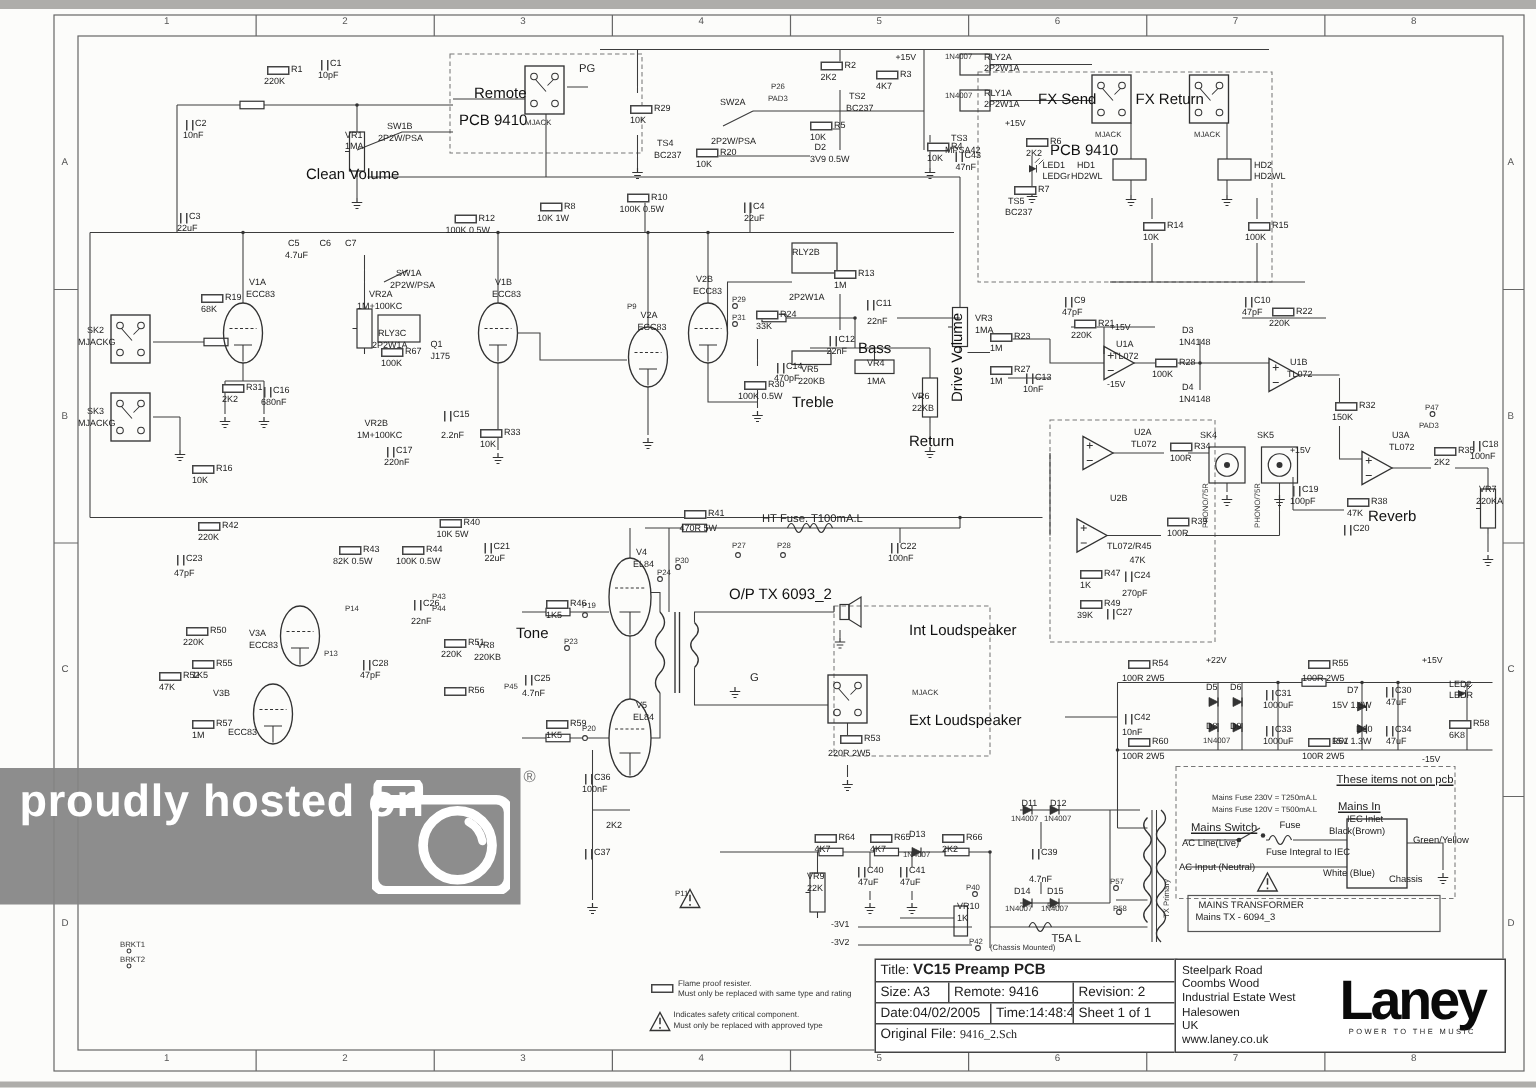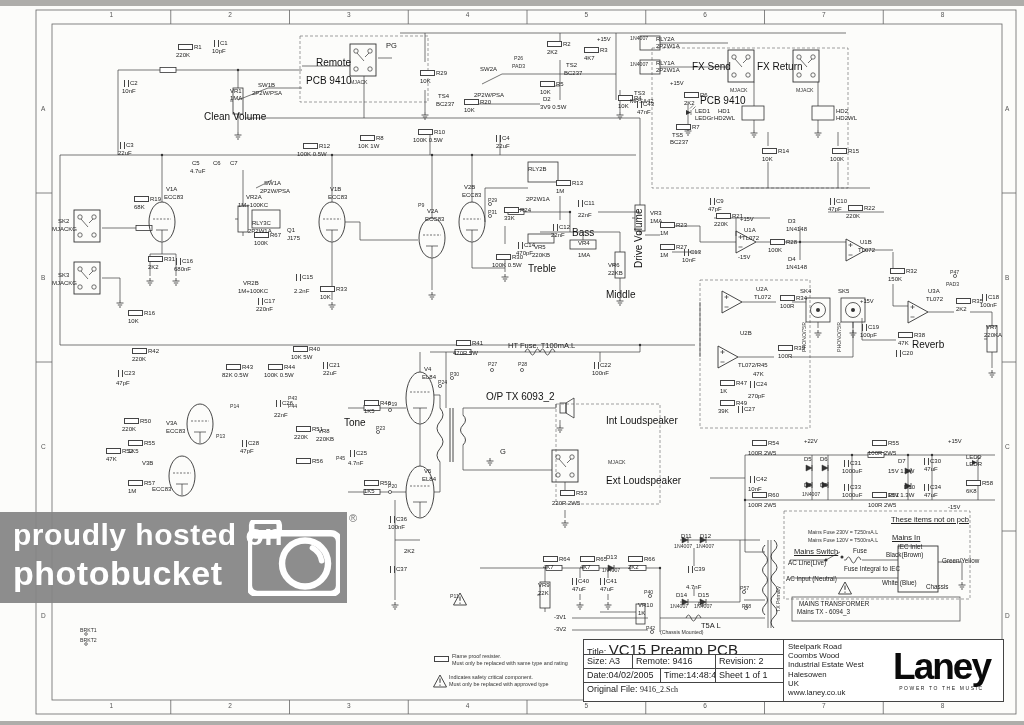--- a/index.html
+++ b/index.html
@@ -777,21 +777,21 @@
       <div class="ann sec" style="left: 528px; top: 264px;">
         <span>Treble</span>
       </div>
       <div class="ann " style="left: 608px; top: 262px;">
         <span>VR6</span>
       </div>
       <div class="ann " style="left: 608px; top: 270px;">
         <span>22KB</span>
       </div>
       <div class="ann sec" style="left: 606px; top: 290px;">
-        <span>Middle</span>
+        <span>Return</span>
       </div>
       <div class="ann vert sec" style="left: 634px; top: 268px;">
         <span>Drive Volume</span>
       </div>
       <div class="ann " style="left: 650px; top: 210px;">
         <span>VR3</span>
       </div>
       <div class="ann " style="left: 650px; top: 218px;">
         <span>1MA</span>
       </div>
@@ -1569,21 +1569,21 @@
     <span>
       <span>Indicates safety critical component.</span><br>
       <span>Must only be replaced with approved type</span>
     </span>
   </div>
 
   <div id="titleblock">
     <div class="row" style="height:14px;">
       <div class="cell" style="flex:1;">
         <span>Title:</span>
-        <span style="font-size:15px;">VC15 Preamp PCB</span>
+        <span style="font-size:10px;font-weight:bold;">VC15 Preamp PCB</span>
       </div>
     </div>
     <div class="row" style="height:13px;">
       <div class="cell" style="width:42px;"><span>Size:</span> <span>A3</span></div>
       <div class="cell" style="flex:1;"><span>Remote:</span> <span>9416</span></div>
       <div class="cell" style="width:62px;"><span>Revision:</span> <span>2</span></div>
     </div>
     <div class="row" style="height:13px;">
       <div class="cell" style="width:70px;"><span>Date:</span><span>04/02/2005</span></div>
       <div class="cell" style="flex:1;"><span>Time:</span><span>14:48:45</span></div>
@@ -1604,21 +1604,20 @@
       <div>www.laney.co.uk</div>
     </div>
     <div id="logo-wrap">
       <div id="laney-logo">Laney</div>
       <div id="laney-tagline">POWER TO THE MUSIC</div>
     </div>
   </div>
 
   <div id="watermark">
     <div id="wm-l1">proudly hosted on</div>
-    <div id="wm-l2">photobucket</div>
     <svg id="wm-cam" width="92" height="76" viewBox="0 0 100 82">
       <rect x="4" y="1" width="30" height="16" rx="4" fill="none" stroke="#fff" stroke-width="6"></rect>
       <rect x="1" y="14" width="98" height="66" rx="9" fill="none" stroke="#fff" stroke-width="7"></rect>
       <circle cx="62" cy="47" r="25" fill="none" stroke="#fff" stroke-width="7"></circle>
       <path d="M70,30 a20,20 0 0 1 10,14" fill="none" stroke="#fff" stroke-width="6" stroke-linecap="round"></path>
     </svg>
   </div>
   <div id="wm-reg">®</div>
 
 </div>

